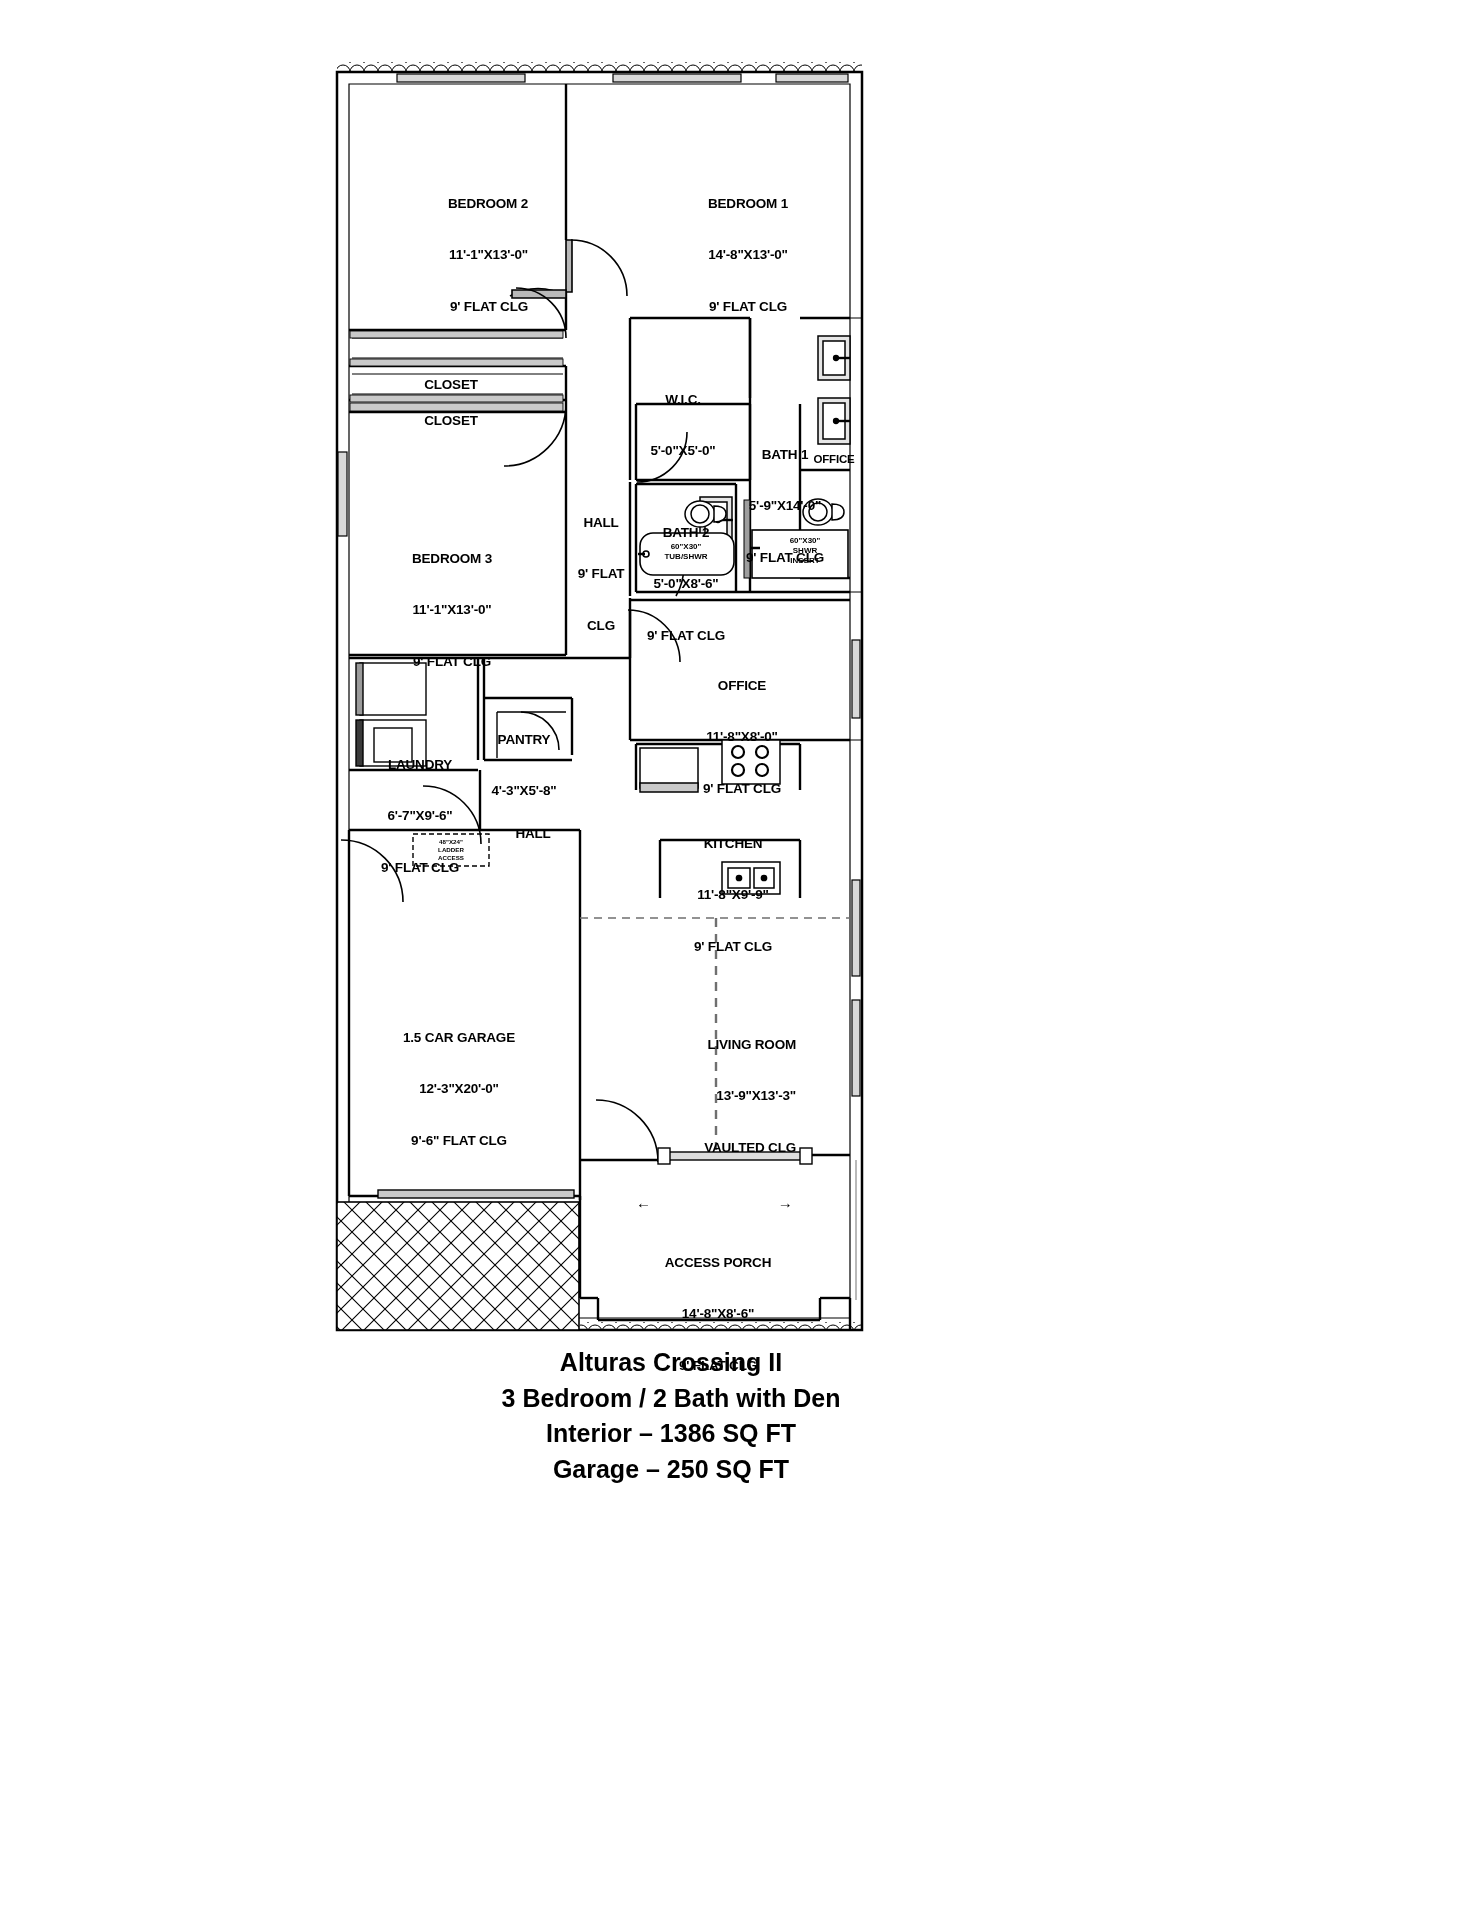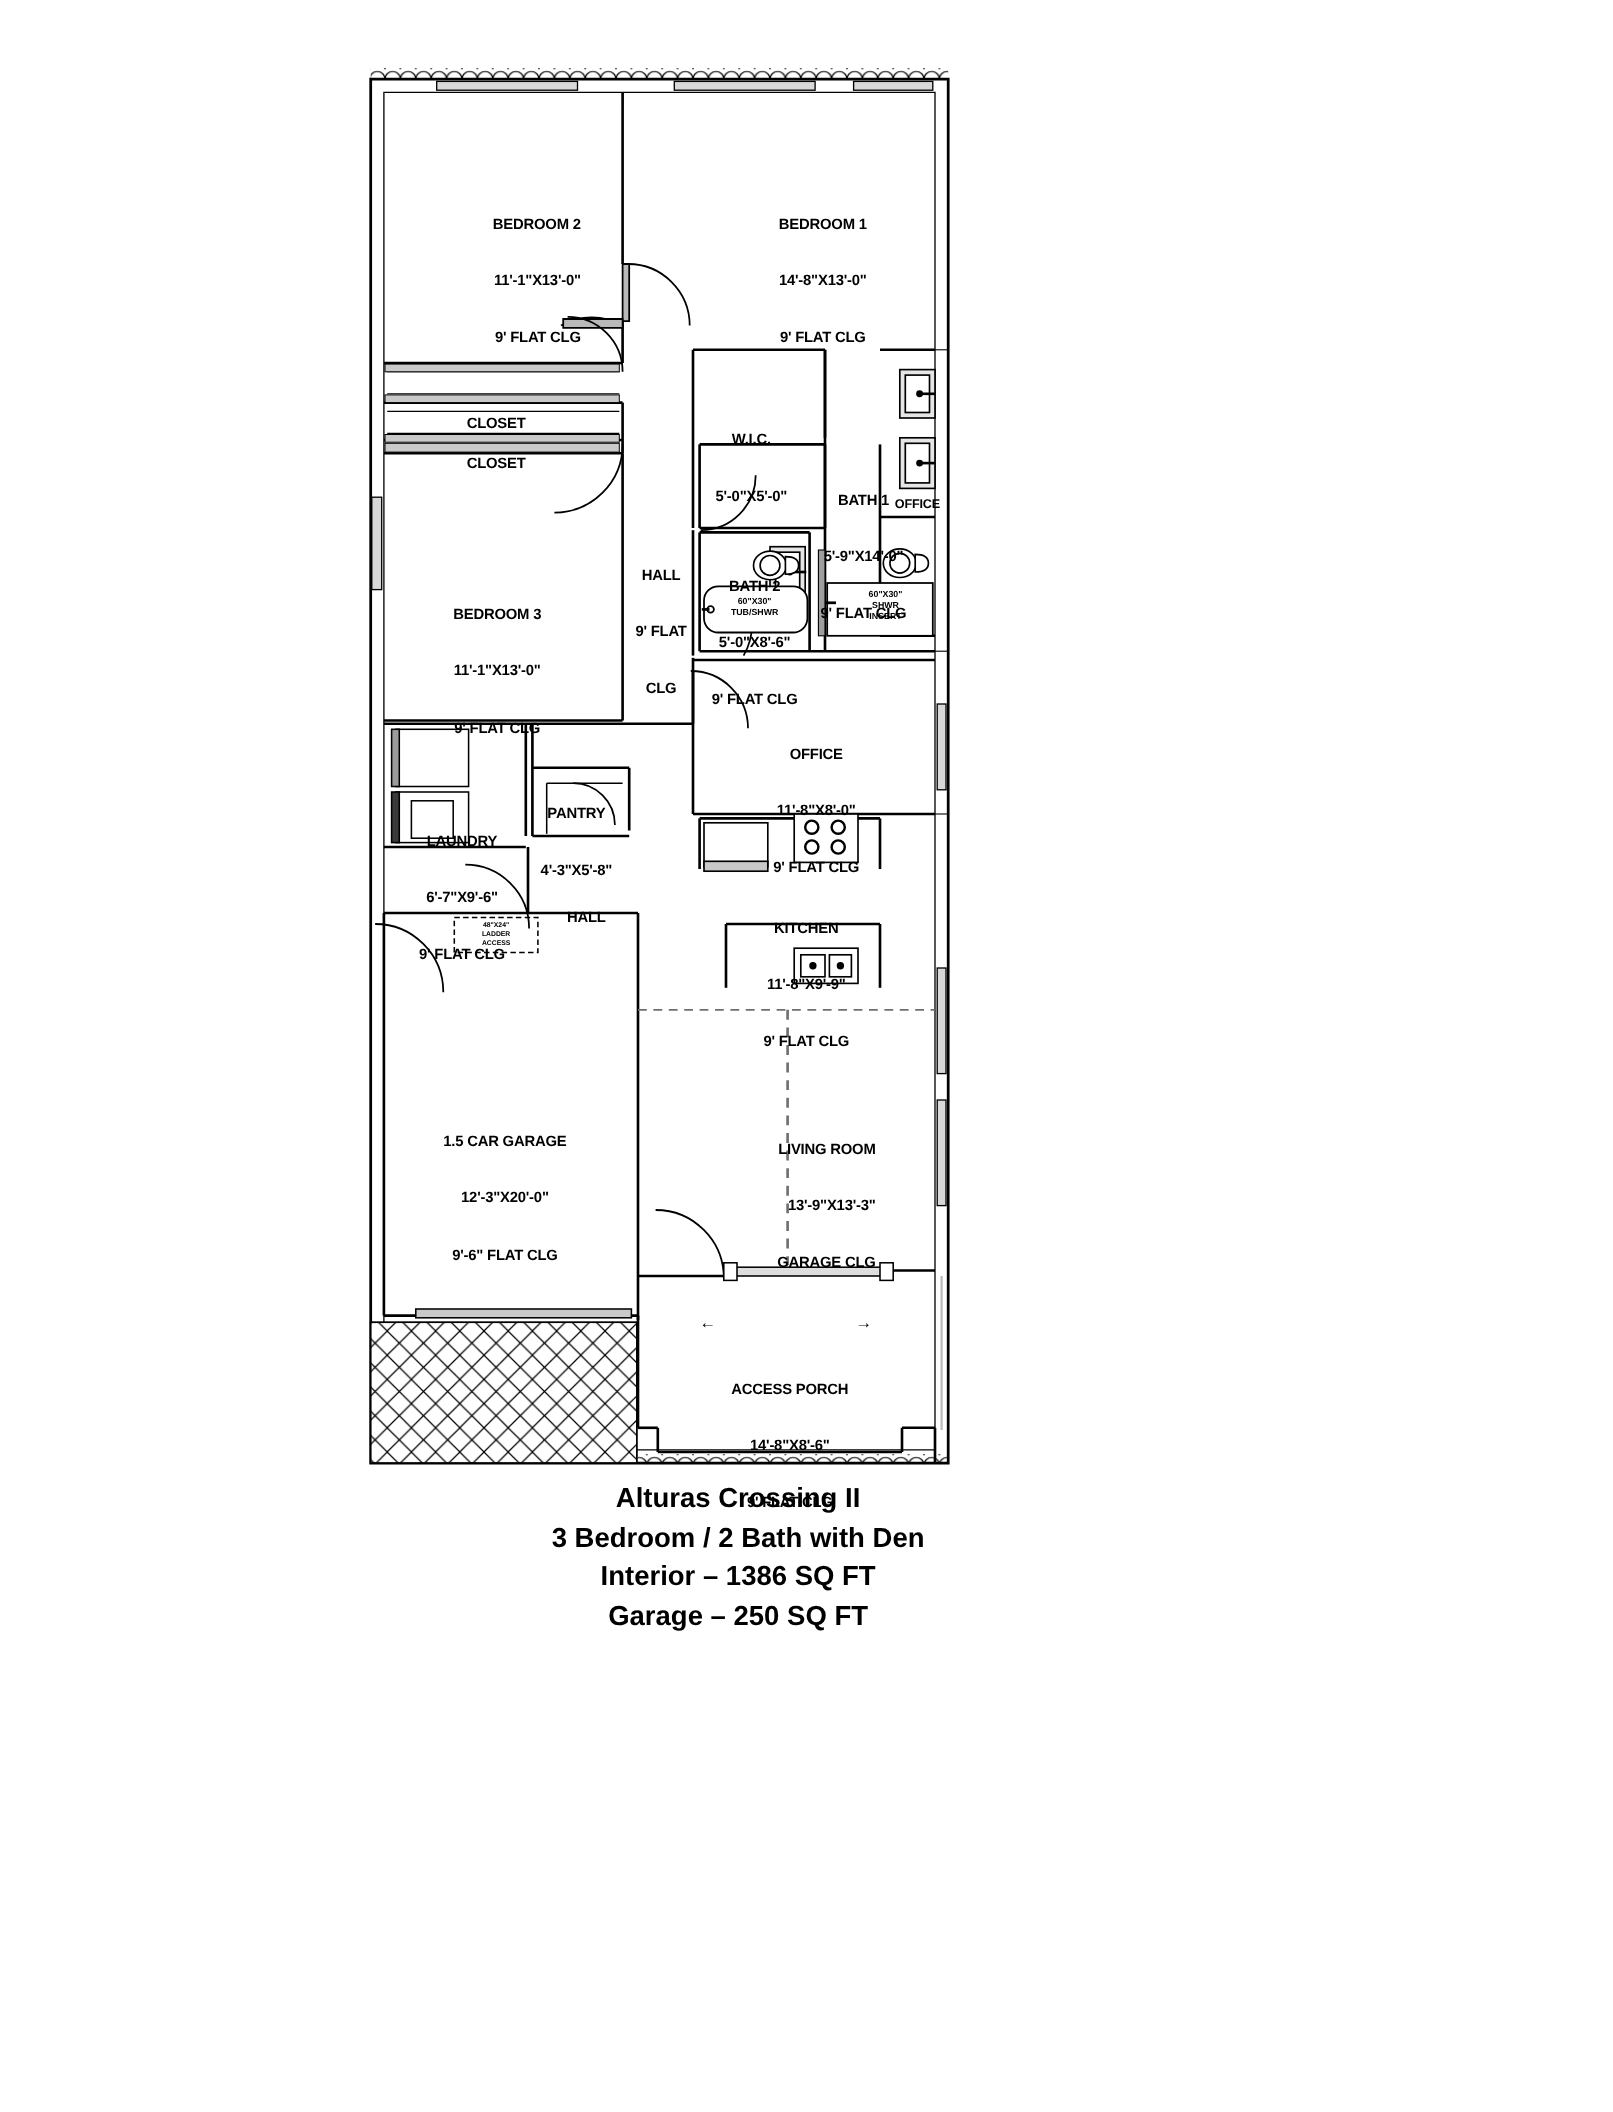--- a/index.html
+++ b/index.html
@@ -408,21 +408,21 @@
 
     <div class="lbl rm" style="left:369px;top:994px;width:180px;">
       <div>1.5 CAR GARAGE</div>
       <div>12'-3"X20'-0"</div>
       <div>9'-6" FLAT CLG</div>
     </div>
 
     <div class="lbl rm" style="left:636px;top:1001px;width:160px;text-align:right;">
       <div>LIVING ROOM</div>
       <div>13'-9"X13'-3"</div>
-      <div>GARAGE CLG</div>
+      <div>VAULTED CLG</div>
       <div style="font-size:15px;letter-spacing:22px;margin-top:2px;">←    →</div>
     </div>
 
     <div class="lbl rm" style="left:638px;top:1219px;width:160px;">
       <div>ACCESS PORCH</div>
       <div>14'-8"X8'-6"</div>
       <div>9' FLAT CLG</div>
     </div>
 
     <div class="lbl sm" style="left:804px;top:452px;width:60px;">OFFICE</div>

